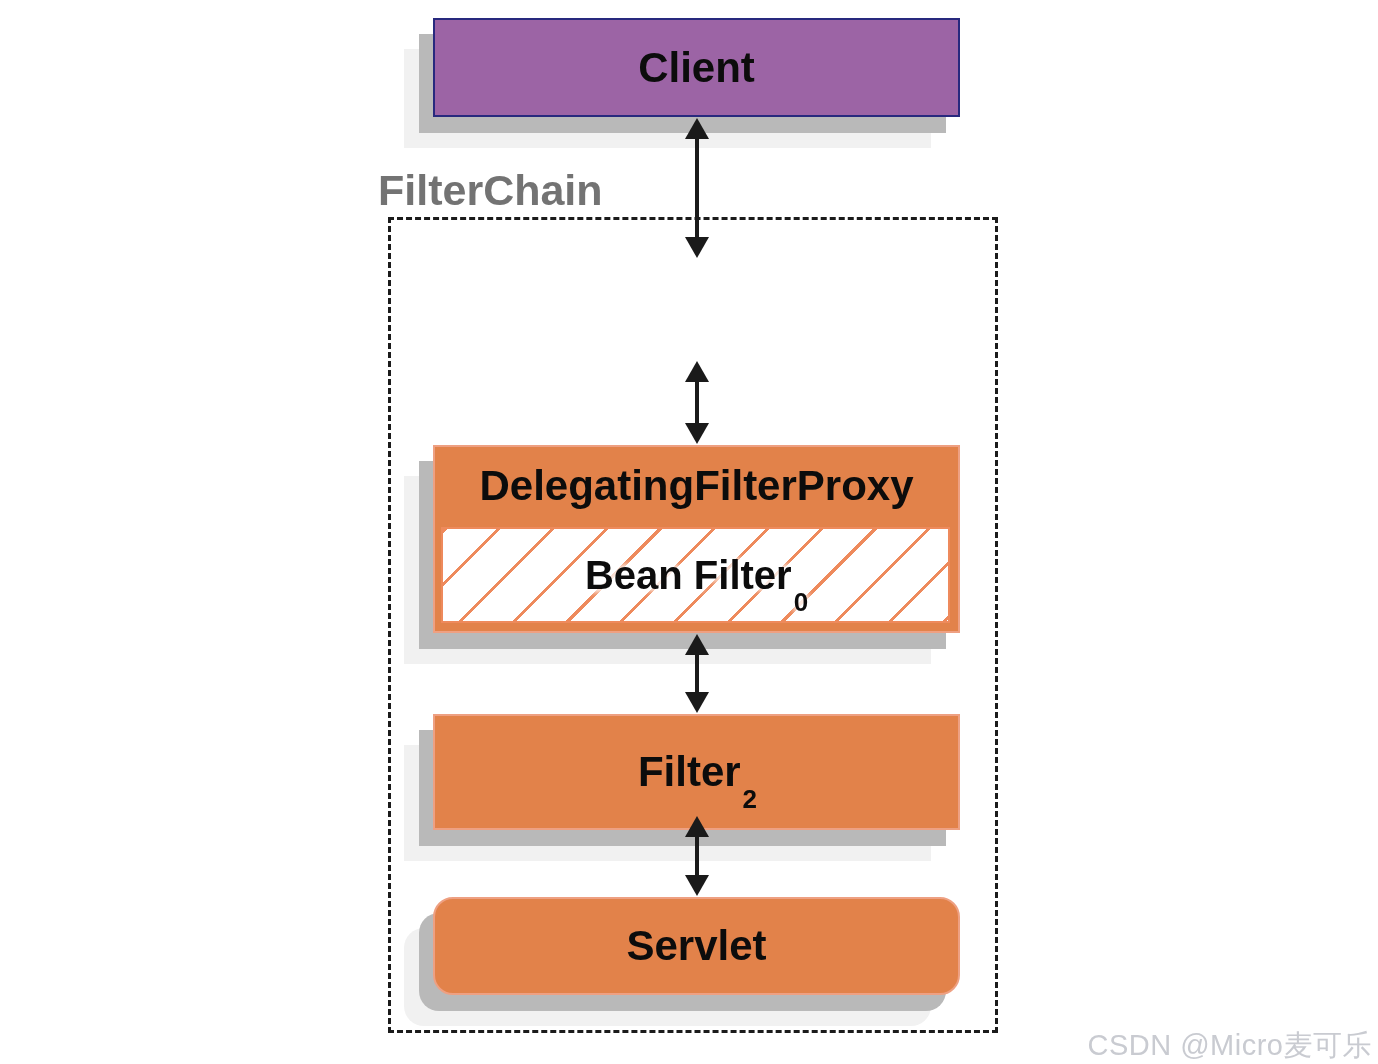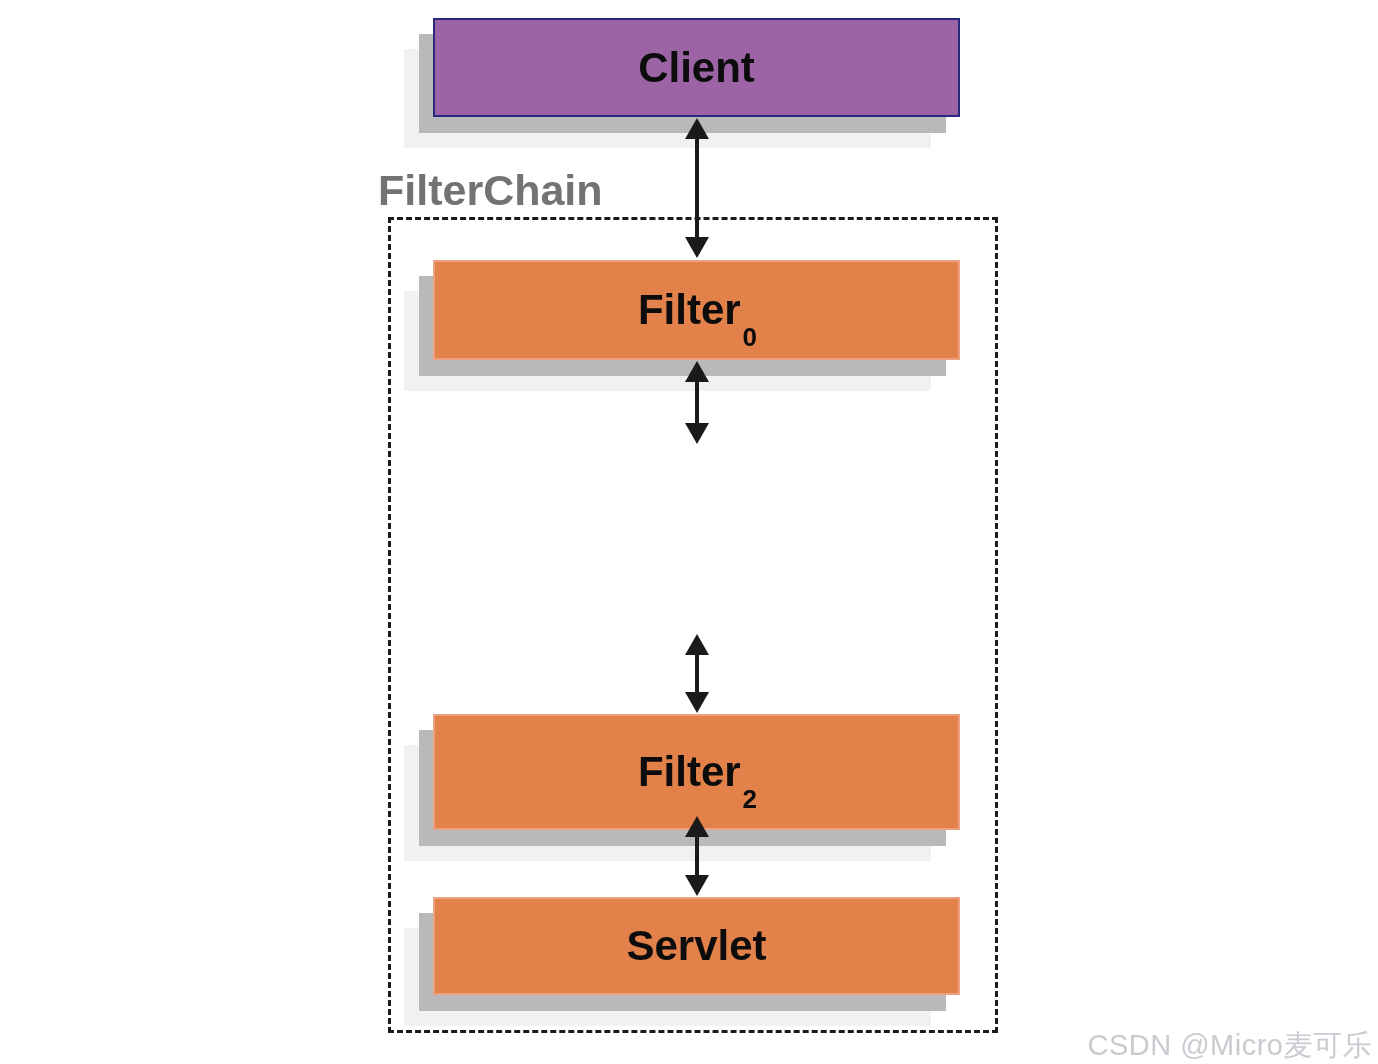--- a/index.html
+++ b/index.html
@@ -48,21 +48,21 @@
     line-height: 1.1;
   }
   #filterchain-rect {
     position: absolute;
     left: 388px; top: 217px; width: 610px; height: 816px;
     box-sizing: border-box;
     border: 3px dashed #1b1b1b;
   }
   #filter0-box { left: 433px; top: 260px; width: 527px; height: 100px; }
   #filter2-box { left: 433px; top: 714px; width: 527px; height: 116px; }
-  #servlet-box { left: 433px; top: 897px; width: 527px; height: 98px; }
+  #servlet-box { left: 433px; top: 897px; width: 527px; height: 98px; border-radius: 20px; }
   #dfp-box {
     left: 433px; top: 445px; width: 527px; height: 188px;
     flex-direction: column;
     justify-content: flex-start;
   }
   #dfp-title {
     height: 78px;
     display: flex;
     align-items: center;
     justify-content: center;
@@ -131,30 +131,33 @@
   <svg class="arrow" style="top:118px" width="28" height="140" viewBox="0 0 28 140">
     <line x1="14" y1="14" x2="14" y2="126"></line>
     <polygon points="14,0 2,21 26,21"></polygon>
     <polygon points="14,140 2,119 26,119"></polygon>
   </svg>
 
   <div id="filterchain-label">FilterChain</div>
 
   <div id="filterchain-rect"></div>
 
-  <div class="node orange shadowed" id="filter0-box">
-    <span><span>Filter</span><sub class="box-sub">0</sub></span>
-  </div>
 
   <svg class="arrow" style="top:361px" width="28" height="83" viewBox="0 0 28 83">
     <line x1="14" y1="14" x2="14" y2="69"></line>
     <polygon points="14,0 2,21 26,21"></polygon>
     <polygon points="14,83 2,62 26,62"></polygon>
   </svg>
 
+  <div class="node orange shadowed" id="dfp-box">
+    <span id="dfp-title">DelegatingFilterProxy</span>
+    <div id="bean-filter-box">
+      <span><span>Bean Filter</span><sub class="box-sub">0</sub></span>
+    </div>
+  </div>
 
   <svg class="arrow" style="top:634px" width="28" height="79" viewBox="0 0 28 79">
     <line x1="14" y1="14" x2="14" y2="65"></line>
     <polygon points="14,0 2,21 26,21"></polygon>
     <polygon points="14,79 2,58 26,58"></polygon>
   </svg>
 
   <div class="node orange shadowed" id="filter2-box">
     <span><span>Filter</span><sub class="box-sub">2</sub></span>
   </div>

